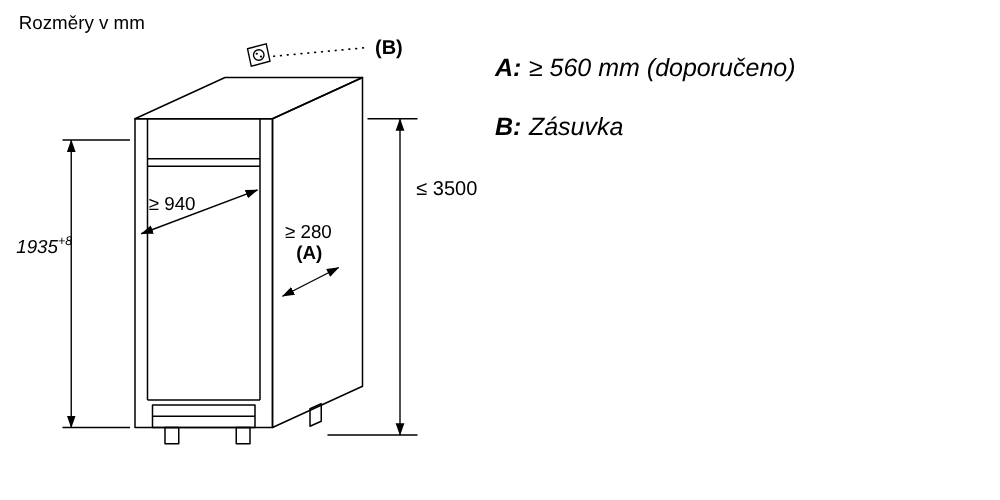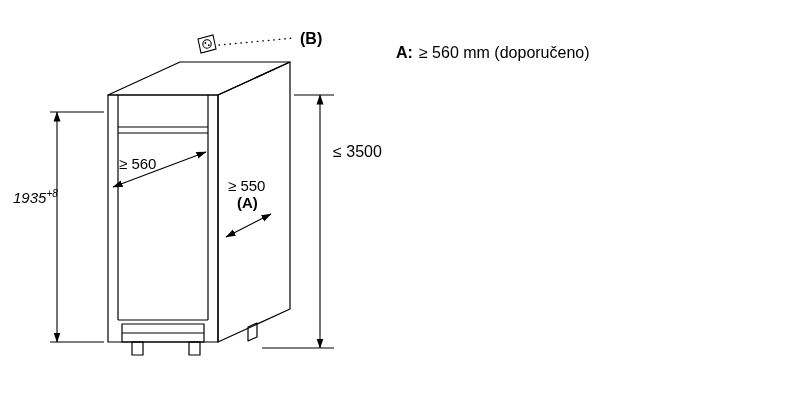--- a/index.html
+++ b/index.html
@@ -36,21 +36,22 @@
   }
   .bold { font-weight: bold; }
   .sup {
     font-size: 10px;
     vertical-align: super;
   }
   .legend {
     position: absolute;
     left: 396px;
     top: 44px;
-    font-size: 16px;
+    font-size: 20px;
+    font-style: italic;
   }
   .legend-line { margin-bottom: 24px; }
   .legend-line .val { margin-left: 6px; }
   svg path, svg line, svg rect, svg polygon, svg circle {
     vector-effect: non-scaling-stroke;
   }
 </style>
 </head>
 <body>
 
@@ -104,34 +105,38 @@
       <path d="M294,95 L334,95"></path>
       <path d="M262,348 L334,348"></path>
       <path d="M320,95 L320,348" marker-start="url(#arr)" marker-end="url(#arr)"></path>
     </g>
 
     <path d="M113,187 L206,152" stroke="#000" stroke-width="1.1" fill="none" marker-start="url(#arr)" marker-end="url(#arr)"></path>
 
     <path d="M226,237 L271,214" stroke="#000" stroke-width="1.1" fill="none" marker-start="url(#arr)" marker-end="url(#arr)"></path>
   </svg>
 
+  <div class="lbl title">Rozměry v mm</div>
 
   <div class="lbl" style="left:13px; top:188px;font-style:italic;">
     <span>1935</span><span class="sup">+8</span>
   </div>
 
-  <div class="lbl" style="left:119px; top:155px;">≥ 560</div>
+  <div class="lbl" style="left:119px; top:155px;">≥ 940</div>
 
-  <div class="lbl" style="left:228px; top:177px;">≥ 550</div>
+  <div class="lbl" style="left:228px; top:177px;">≥ 280</div>
 
   <div class="lbl bold" style="left:237px; top:194px;">(A)</div>
 
   <div class="lbl bold" style="left:300px; top:30px; font-size:16px;">(B)</div>
 
   <div class="lbl" style="left:333px; top:143px; font-size:16px;">≤ 3500</div>
 
   <div class="legend">
     <div class="legend-line">
       <span class="bold">A:</span><span class="val">≥ 560 mm (doporučeno)</span>
     </div>
+    <div class="legend-line">
+      <span class="bold">B:</span><span class="val">Zásuvka</span>
+    </div>
   </div>
 
 </div>
 
 </body></html>

